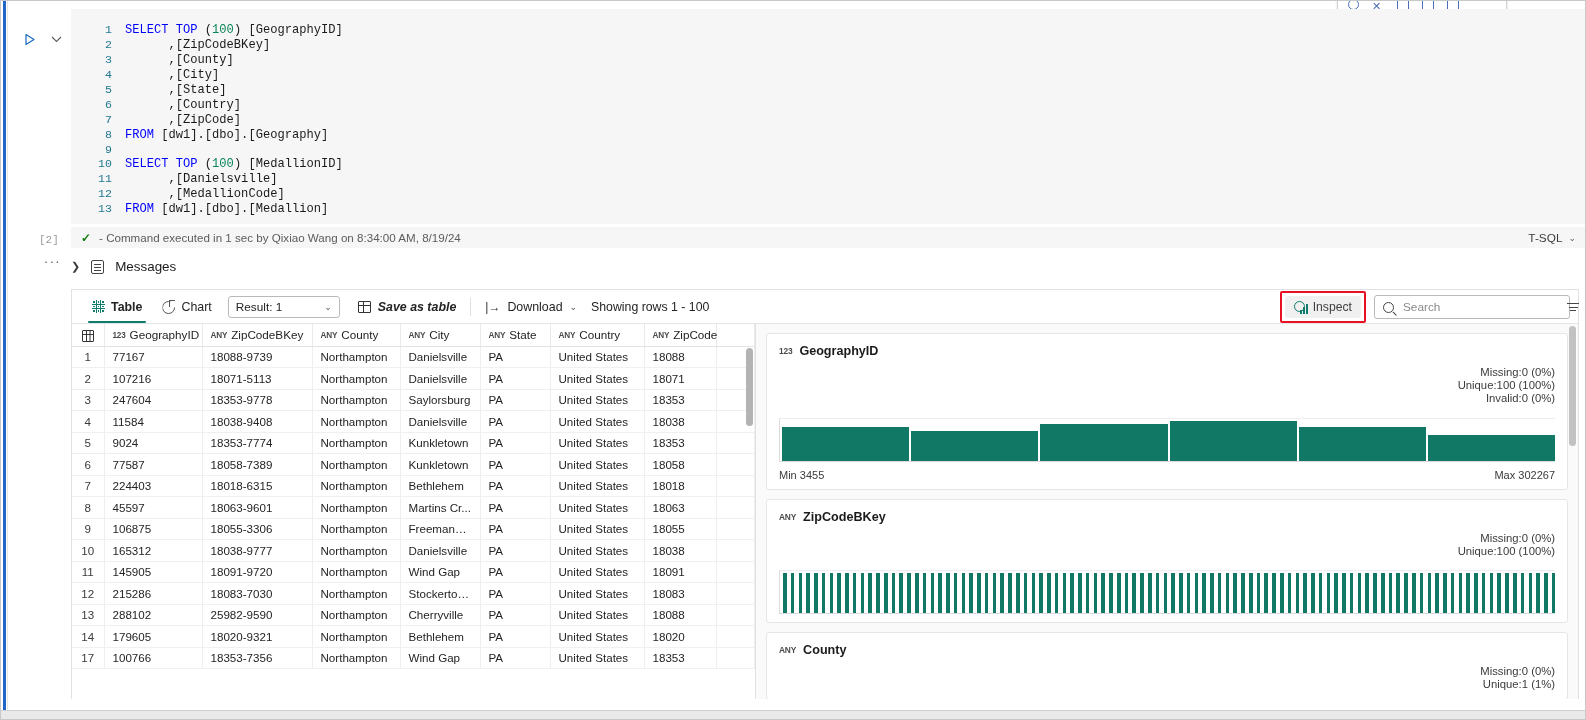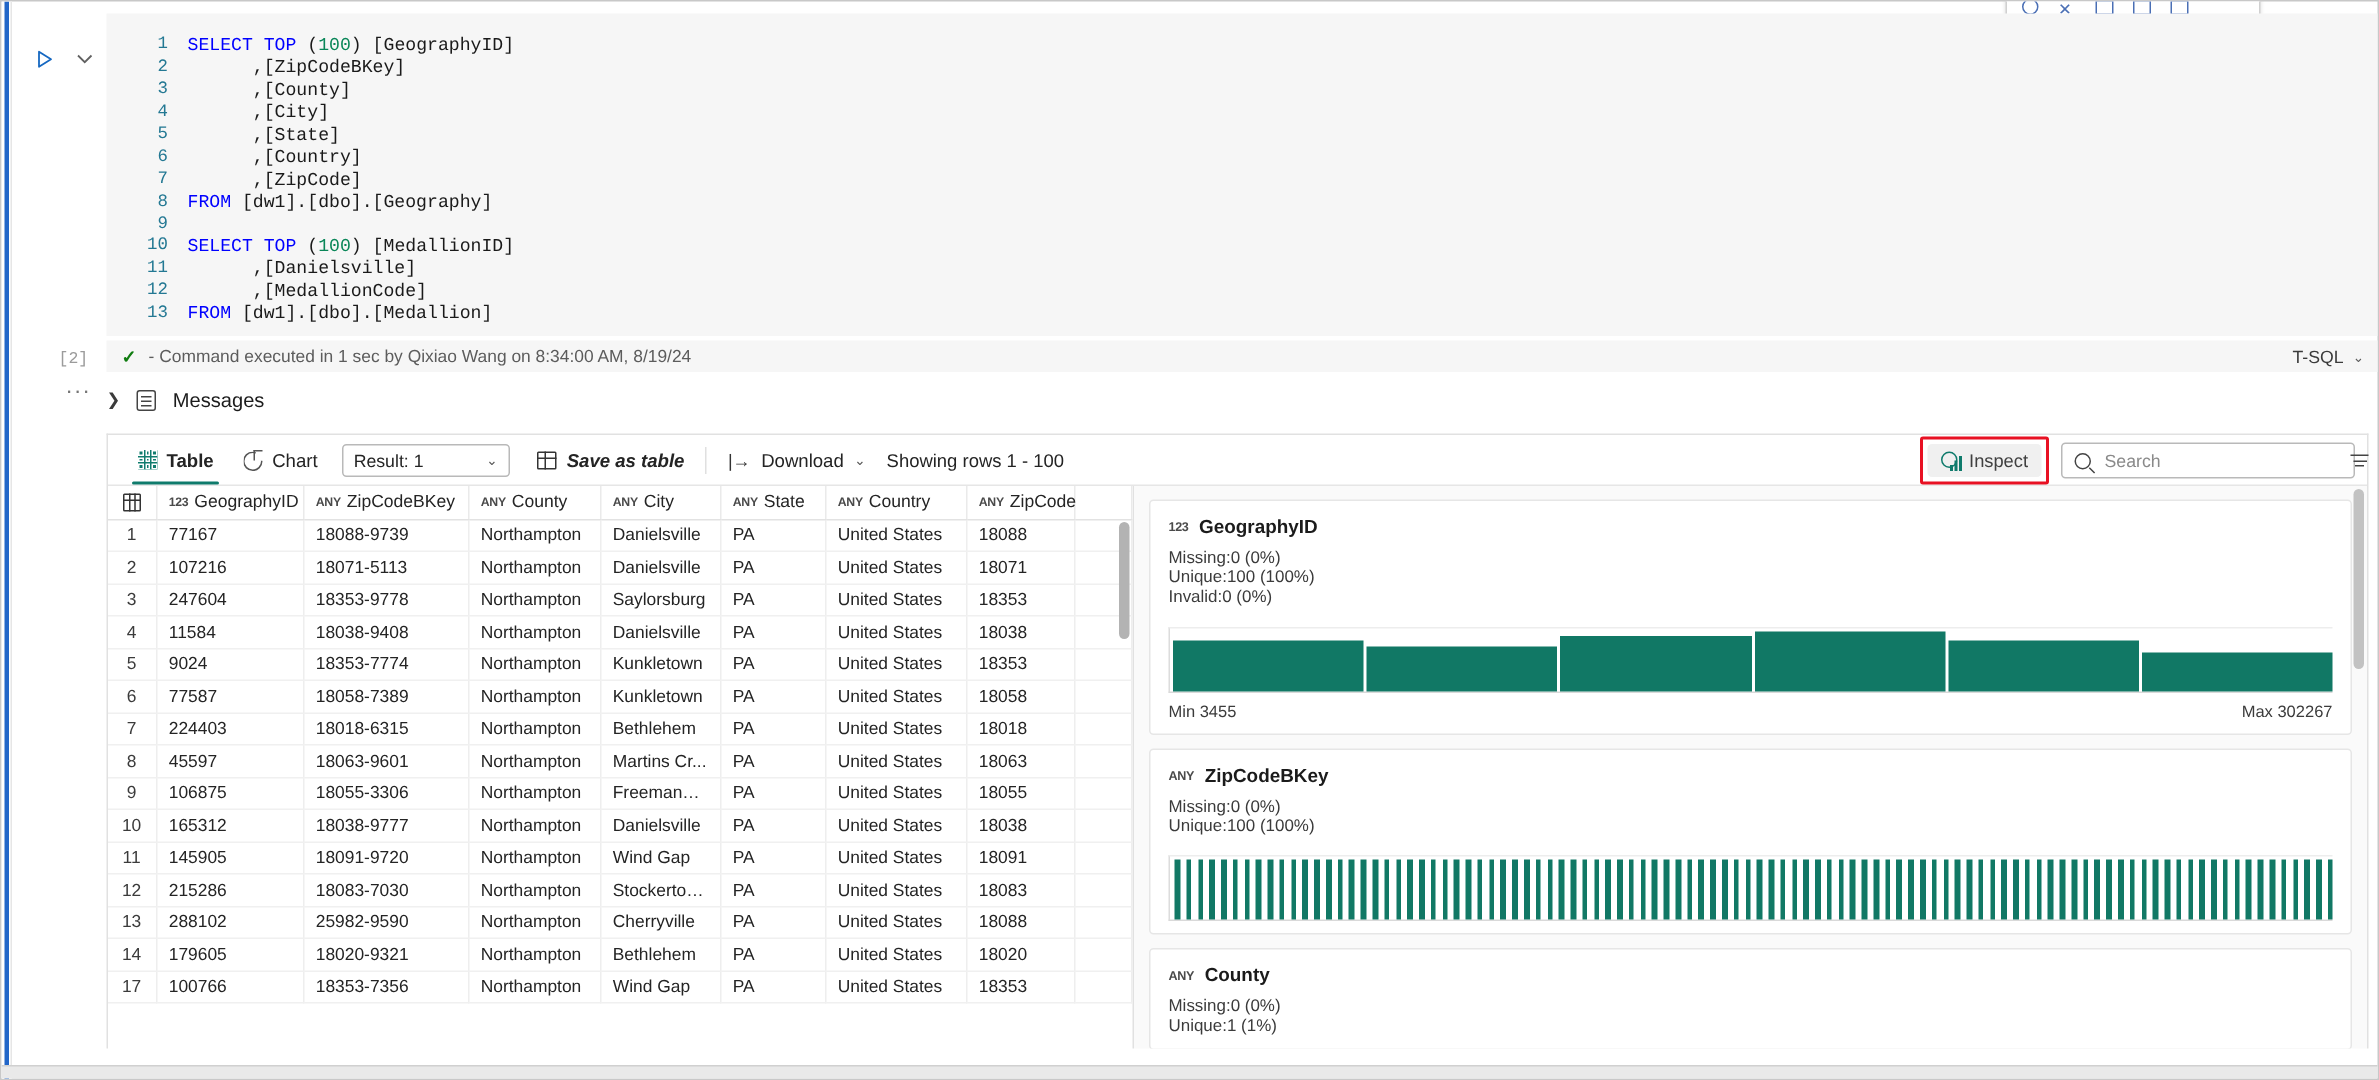--- a/index.html
+++ b/index.html
@@ -379,21 +379,21 @@
     padding: 10px 12px 8px 12px;
     position: relative;
   }
   .ins-title {
     display: flex; align-items: center; gap: 7px;
     font-size: 12.6px; font-weight: bold; color: #1b1b1b;
     margin-bottom: 8px;
   }
   .ins-title .ty { font-size: 8.4px; font-weight: bold; color:#4a4a4a; letter-spacing:-0.2px;}
   .stat-row {
-    display: flex; justify-content: flex-start;
+    display: flex; justify-content: flex-end;
     font-size: 11.3px; color: #3b3b3b;
     line-height: 13.2px;
   }
   .stat-row .v { color: #3b3b3b; }
   .hist {
     position: relative;
     height: 44px;
     margin-top: 12px;
     border-top: 1px solid #ededed;
     border-left: 1px solid #dcdcdc;

